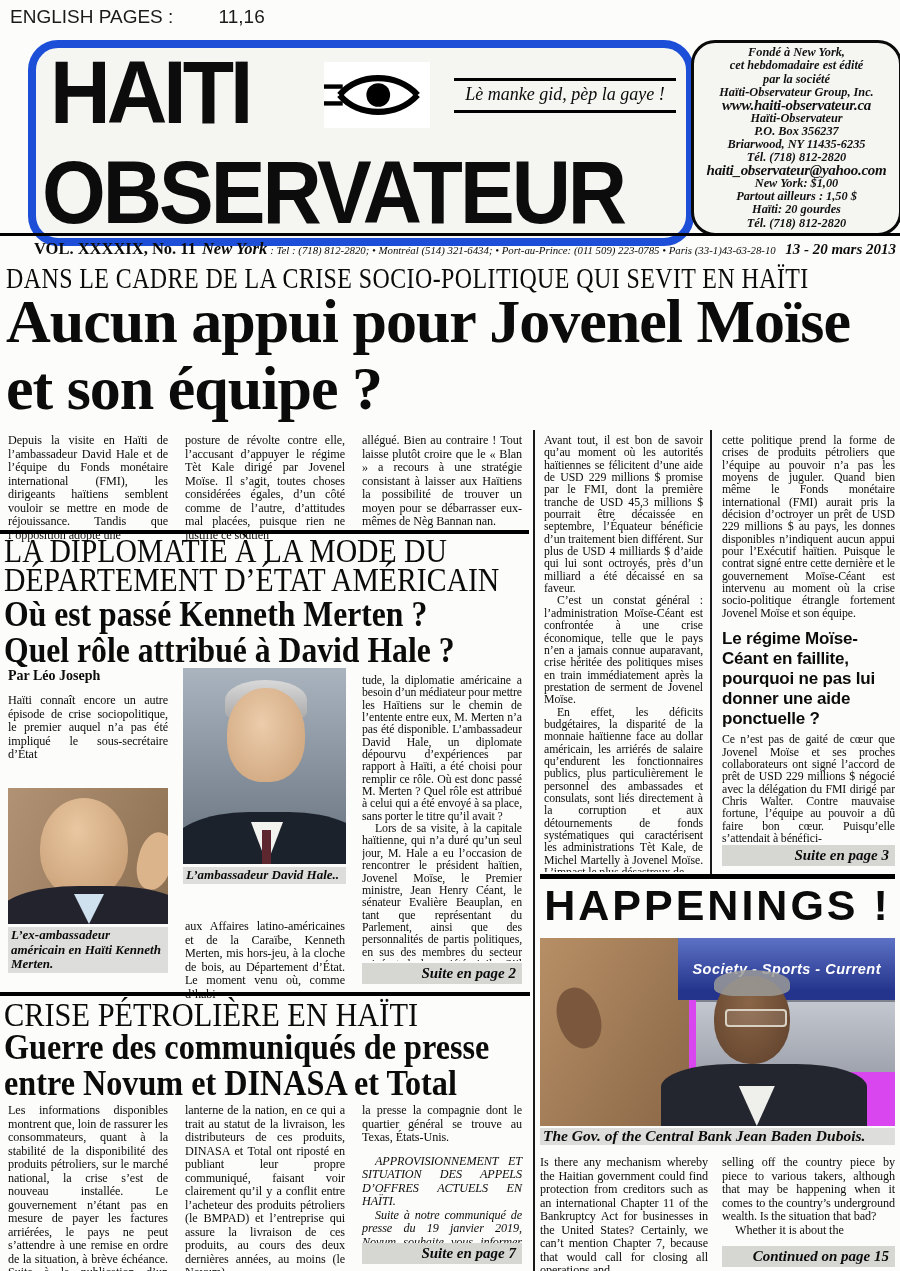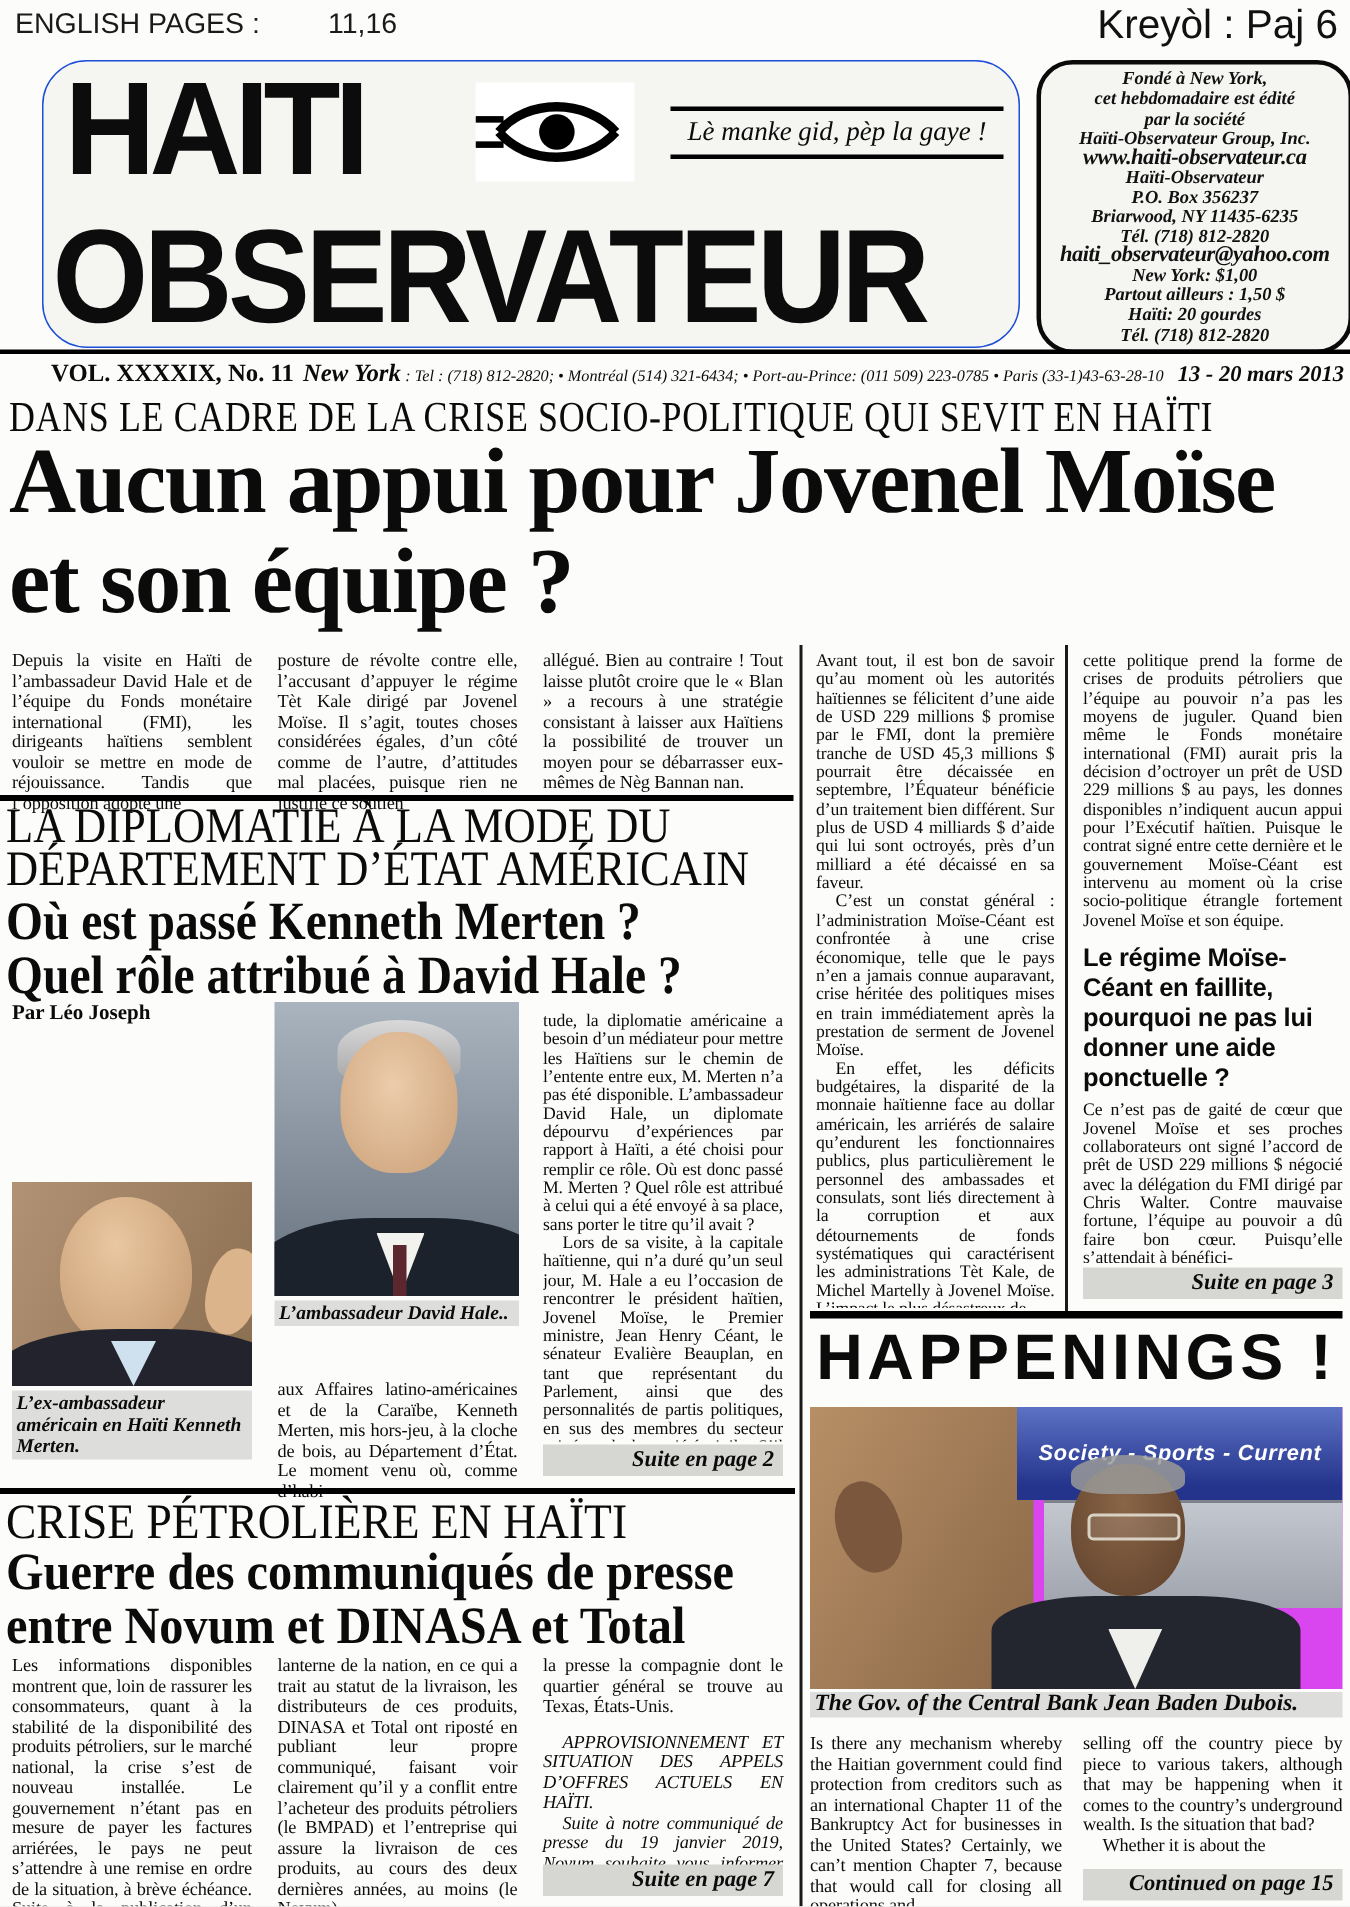--- a/index.html
+++ b/index.html
@@ -3,21 +3,21 @@
 <meta charset="utf-8">
 <style>
   html,body{margin:0;padding:0;background:#e8e8e6;}
   .page{position:relative;width:900px;height:1271px;background:#fcfcfa;color:#0b0b0b;
         overflow:hidden;font-family:"Liberation Serif",serif;}
   
   .topbar-left{position:absolute;left:10px;top:6px;font:19px "Liberation Sans",sans-serif;color:#1a1a1a;}
   .topbar-left .pg{margin-left:40px;}
   .topbar-right{position:absolute;right:8px;top:1px;font:27px "Liberation Sans",sans-serif;color:#111;}
   
-  .mast-box{position:absolute;left:28px;top:40px;width:650px;height:190px;border:1px solid #1d4ed8;
+  .mast-box{position:absolute;left:28px;top:40px;width:650px;height:190px;border:8px solid #1d4ed8;
             border-radius:30px;background:#f5f5f2;}
   .mast-haiti{position:absolute;left:14px;top:-4px;font:bold 84px/92px "Liberation Sans",sans-serif;
               letter-spacing:-4px;transform:scaleY(1.05);transform-origin:top left;color:#0c0c0c;}
   .mast-row{position:absolute;left:288px;top:14px;right:10px;display:flex;align-items:center;gap:24px;}
   .eye-svg{width:106px;height:66px;background:#fff;flex:none;}
   .tagline{flex:1;border-top:3px solid #000;border-bottom:3px solid #000;padding:3px 4px 5px;
            font:italic 18px "Liberation Serif",serif;text-align:center;white-space:nowrap;}
   .mast-obs{position:absolute;left:6px;bottom:0px;font:bold 82px/84px "Liberation Sans",sans-serif;
             letter-spacing:-3px;transform:scaleY(1.08);transform-origin:bottom left;color:#0c0c0c;}
   .info-box{position:absolute;left:691px;top:40px;width:205px;height:190px;border:3.5px solid #0a0a0a;
@@ -119,21 +119,20 @@
 </style>
 </head>
 <body>
 
 <div class="page">
 
   <div class="topbar-left">
     <span>ENGLISH PAGES :</span>
     <span class="pg">11,16</span>
   </div>
-  <div class="topbar-right">Kreyòl : Paj  6</div>
 
   <div class="mast-box">
     <div class="mast-haiti">HAITI</div>
     <div class="mast-row">
       <svg class="eye-svg" viewBox="0 0 170 80">
         <rect x="0" y="23" width="30" height="7" fill="#000"></rect>
         <rect x="0" y="50" width="30" height="7" fill="#000"></rect>
         <path d="M25 40 C 55 4, 118 4, 150 40" fill="none" stroke="#000" stroke-width="10"></path>
         <path d="M25 40 C 55 76, 118 76, 150 40" fill="none" stroke="#000" stroke-width="10"></path>
         <circle cx="87" cy="40" r="19" fill="#000"></circle>
@@ -195,20 +194,21 @@
   <div class="dip-header">
     <div>LA DIPLOMATIE À LA MODE DU</div>
     <div>DÉPARTEMENT D’ÉTAT AMÉRICAIN</div>
   </div>
   <div class="dip-headline">
     <div>Où est passé Kenneth Merten ?</div>
     <div>Quel rôle attribué à David Hale ?</div>
   </div>
   <div class="byline">Par Léo Joseph</div>
 
+  <div class="col dip-c1">Haïti connaît encore un autre épisode de crise sociopolitique, le premier auquel n’a pas été impliqué le sous-secrétaire d’État</div>
 
   <div class="photo photo-merten">
     <div class="m-head"></div>
     <div class="m-hand"></div>
     <div class="m-body"></div>
     <div class="m-shirt"></div>
   </div>
   <div class="caption" style="left:8px;top:927px;width:154px;">L’ex-ambassadeur  américain en Haïti Kenneth Merten.</div>
 
   <div class="photo photo-hale">

